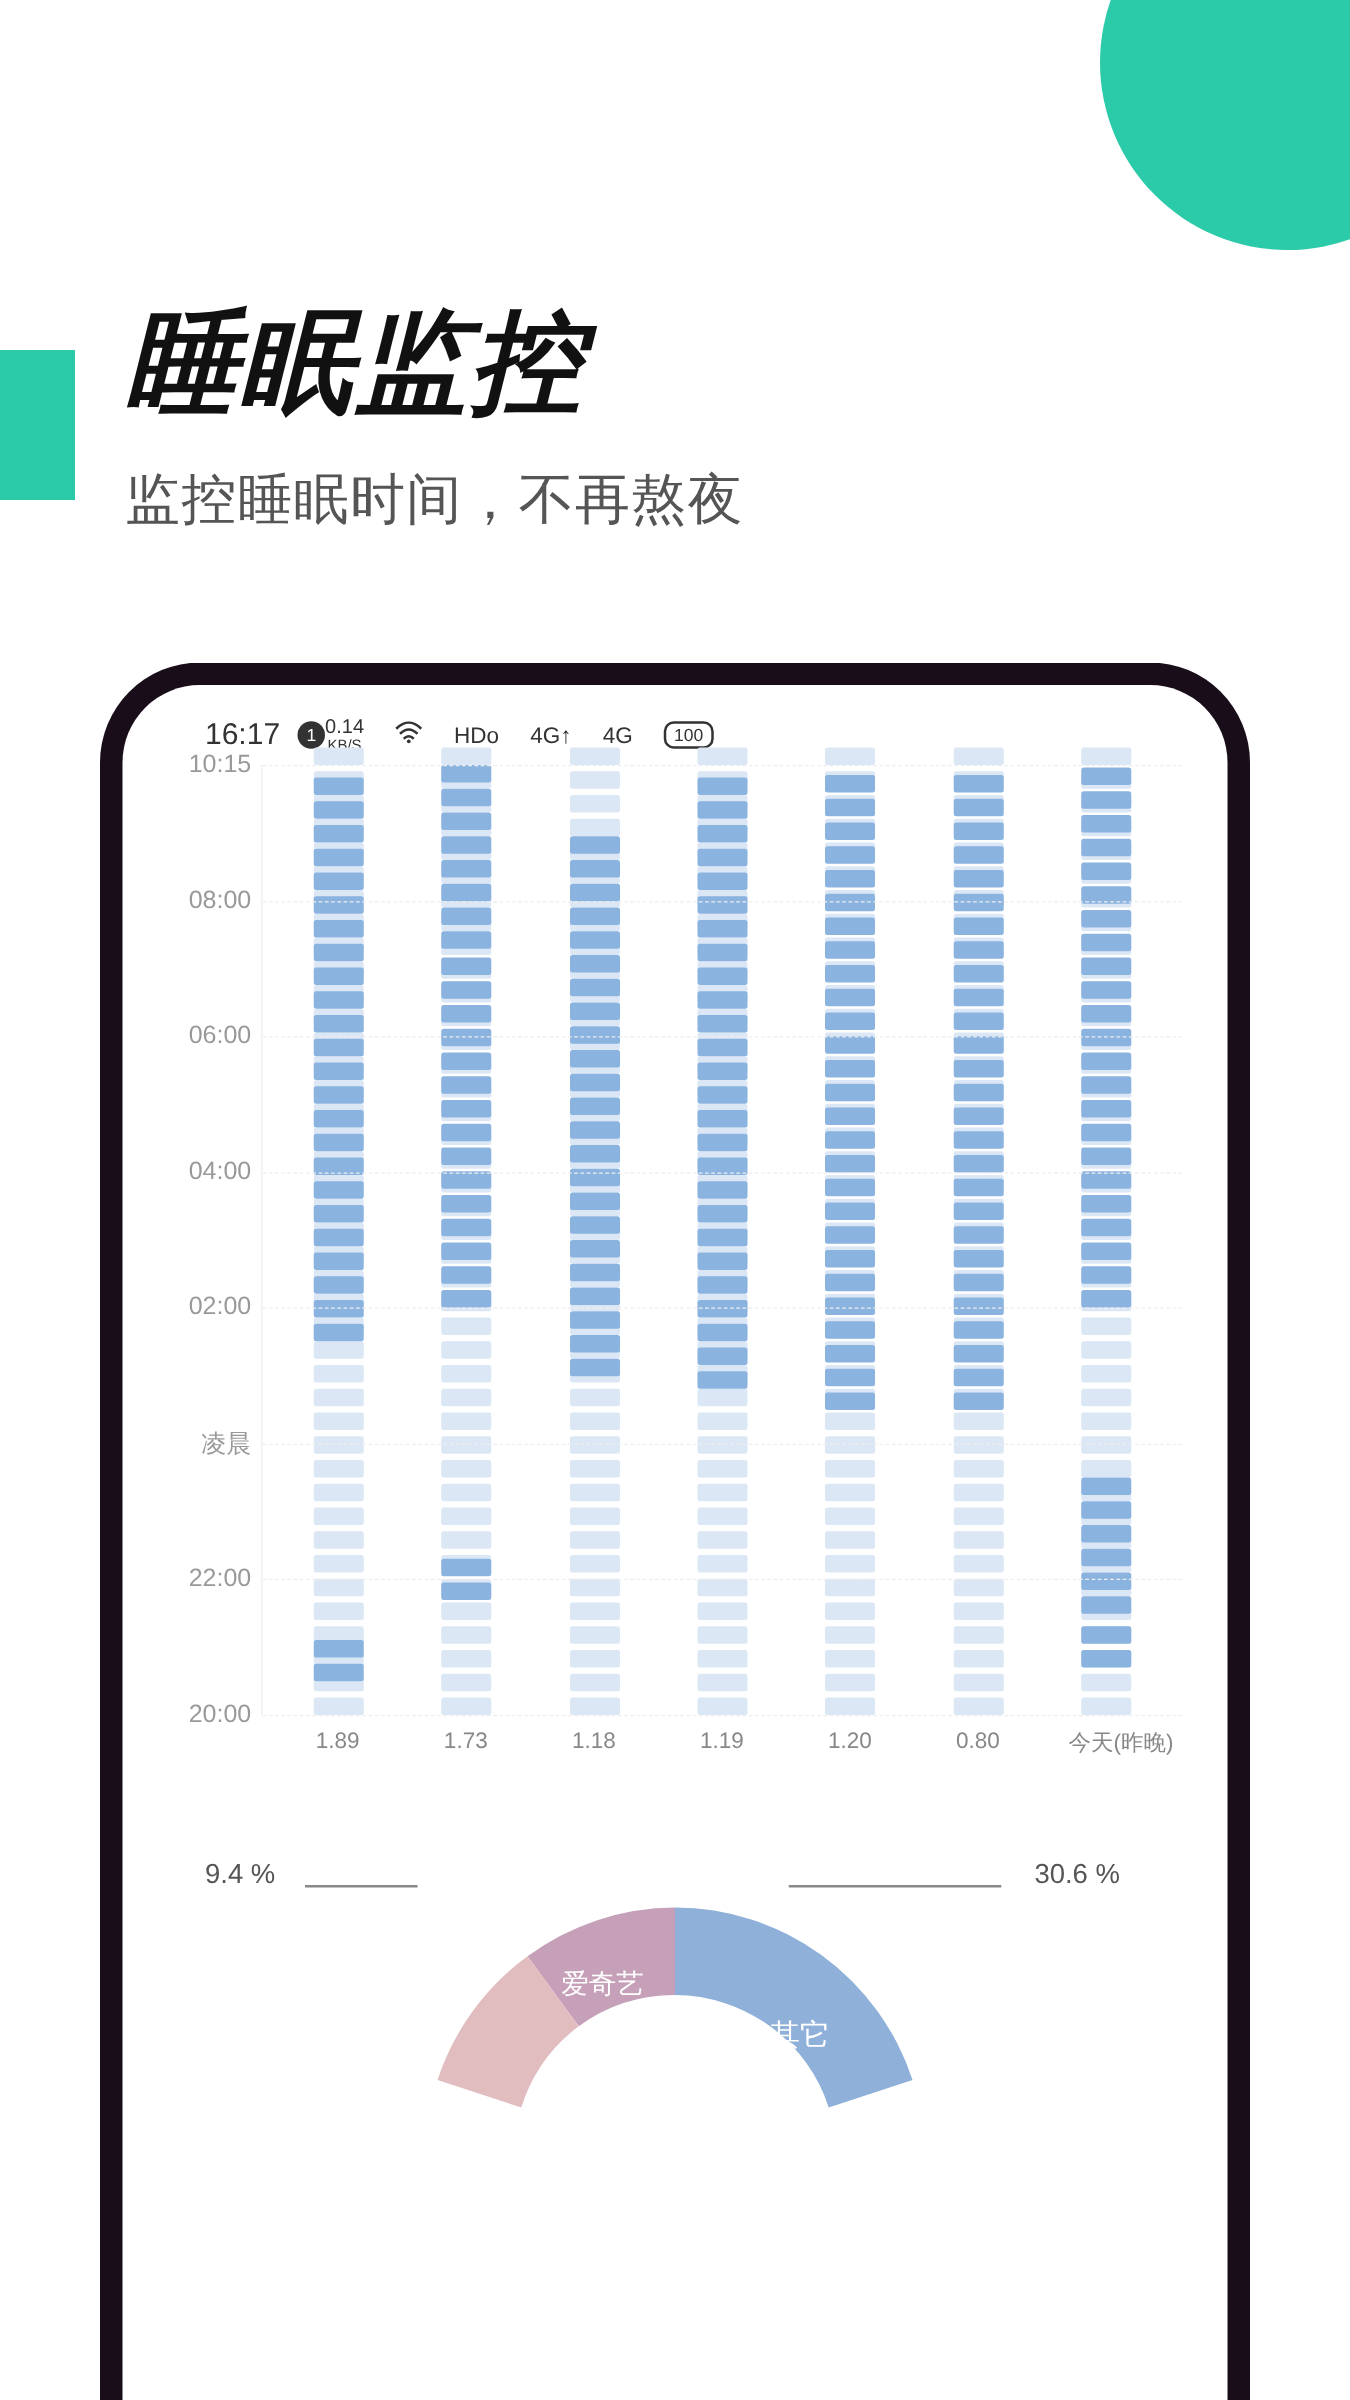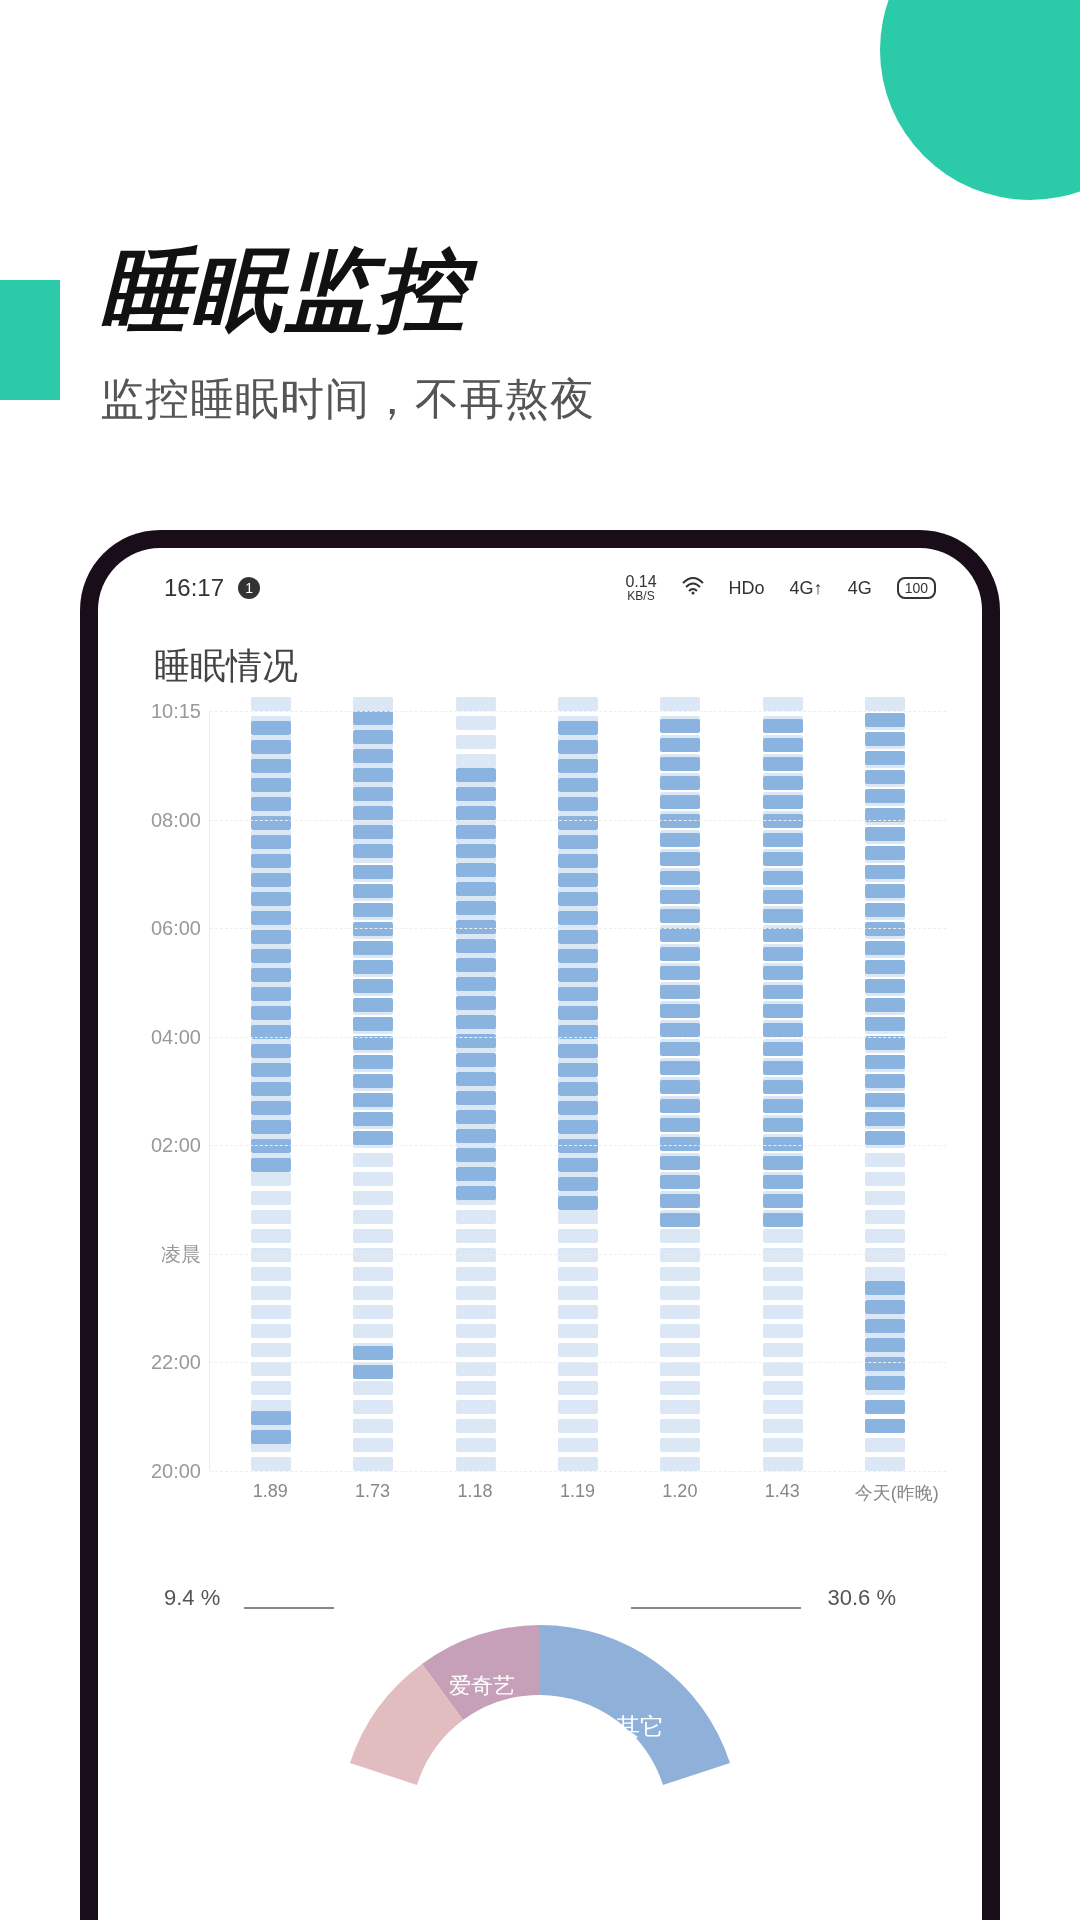--- a/index.html
+++ b/index.html
@@ -64,21 +64,20 @@
   left: 6px;
   right: 6px;
   bottom: 0;
   background: #fff;
   border-radius: 62px 62px 0 0;
   overflow: hidden;
 }
 .status-bar {
   display: flex;
   align-items: center;
-  justify-content: space-between;
   padding: 20px 40px 10px 60px;
   font-size: 24px;
   color: #333;
 }
 .status-left { display: flex; align-items: center; gap: 14px; }
 .status-dot {
   width: 22px; height: 22px; border-radius: 50%;
   background: #333; color: #fff;
   display: flex; align-items: center; justify-content: center;
   font-size: 14px;
@@ -222,21 +221,20 @@
               <circle cx="11" cy="16" r="1.5" fill="#333"></circle>
             </svg>
         </span>
         <span>HDo</span>
         <span>4G↑</span>
         <span>4G</span>
         <span class="battery">100</span>
       </div>
     </div>
 
-    <div class="section-title">睡眠情况</div>
 
     <div class="chart-wrap">
       <div class="chart">
         <div class="y-axis" id="yaxis">
             <div class="y-label" style="top: 0px;">10:15</div>
             <div class="y-label" style="top: 108.571px;">08:00</div>
             <div class="y-label" style="top: 217.143px;">06:00</div>
             <div class="y-label" style="top: 325.714px;">04:00</div>
             <div class="y-label" style="top: 434.286px;">02:00</div>
             <div class="y-label" style="top: 542.857px;">凌晨</div>
@@ -741,21 +739,21 @@
             <div class="grid-line" style="top: 651.429px;"></div>
             <div class="grid-line" style="top: 760px;"></div>
           </div>
       </div>
       <div class="x-axis" id="xaxis">
           <div class="x-label">1.89</div>
           <div class="x-label">1.73</div>
           <div class="x-label">1.18</div>
           <div class="x-label">1.19</div>
           <div class="x-label">1.20</div>
-          <div class="x-label">1.43</div>
+          <div class="x-label">0.80</div>
           <div class="x-label">今天(昨晚)</div>
         </div>
     </div>
 
 
     <div class="donut-area">
       <span class="pct-label" style="left:60px; top:30px;">9.4 %</span>
       <span class="pct-label" style="right:80px; top:30px;">30.6 %</span>
       <div class="call-line" style="left:140px; top:52px; width:90px;"></div>
       <div class="call-line" style="right:175px; top:52px; width:170px;"></div>

